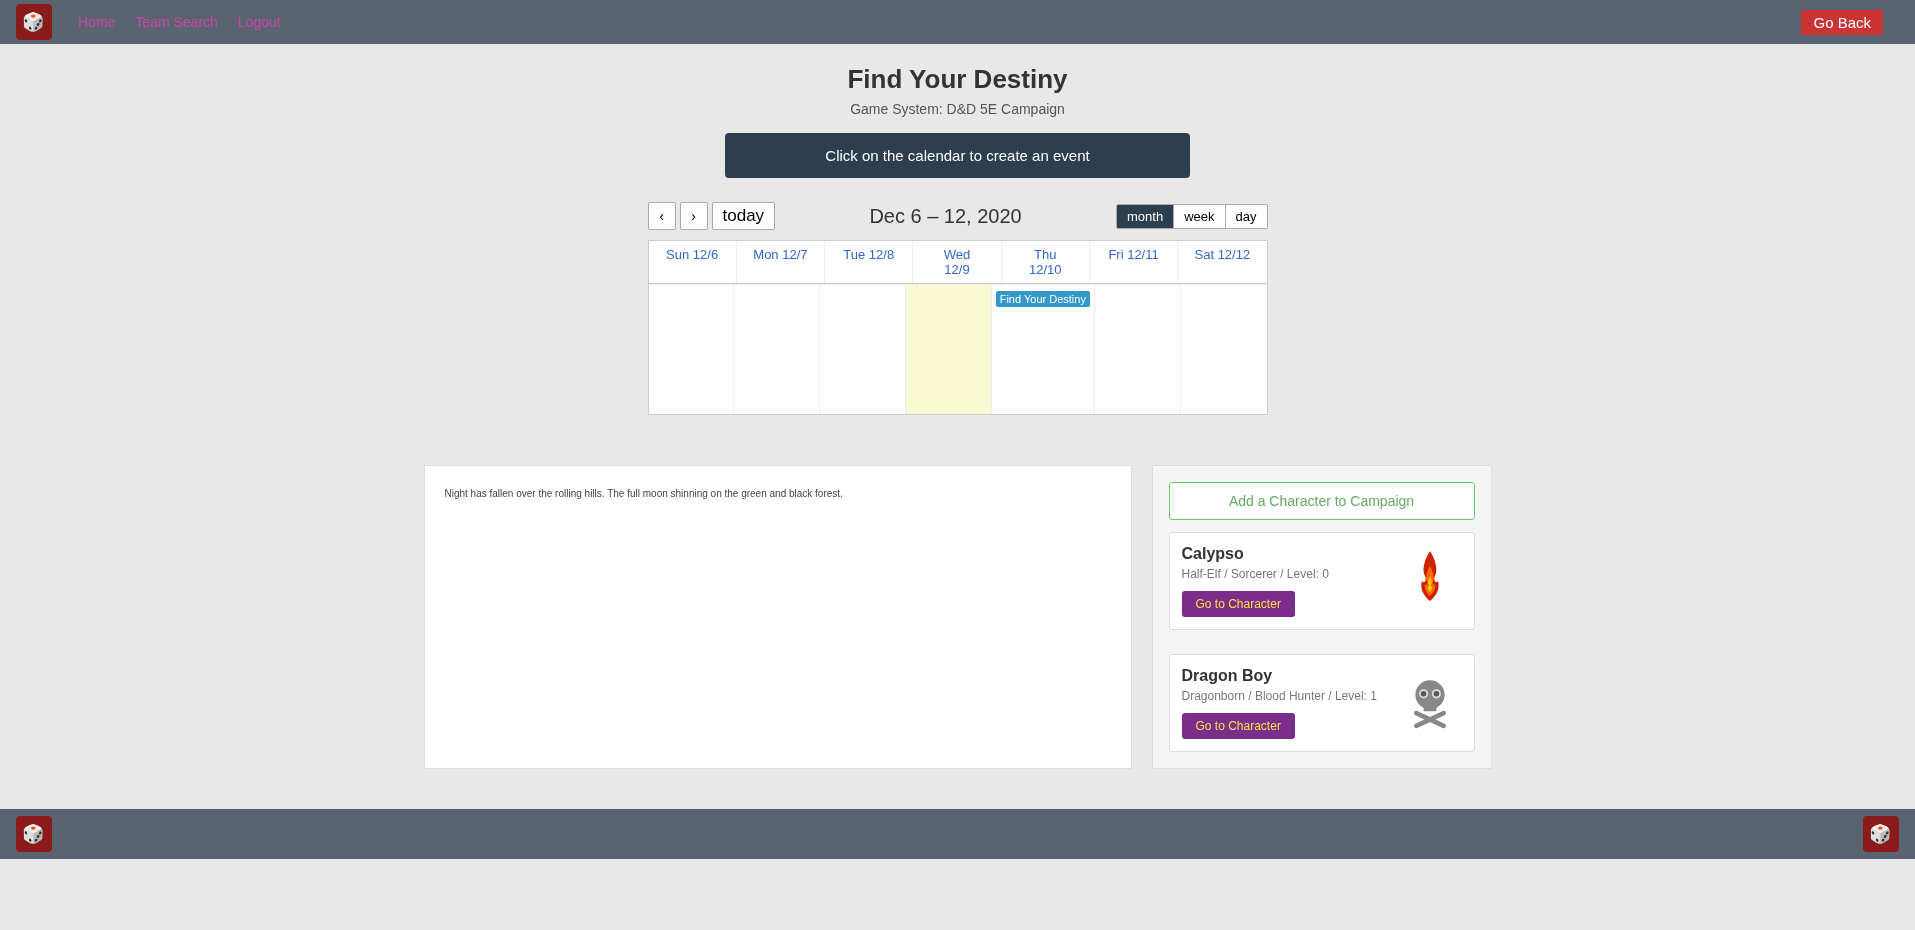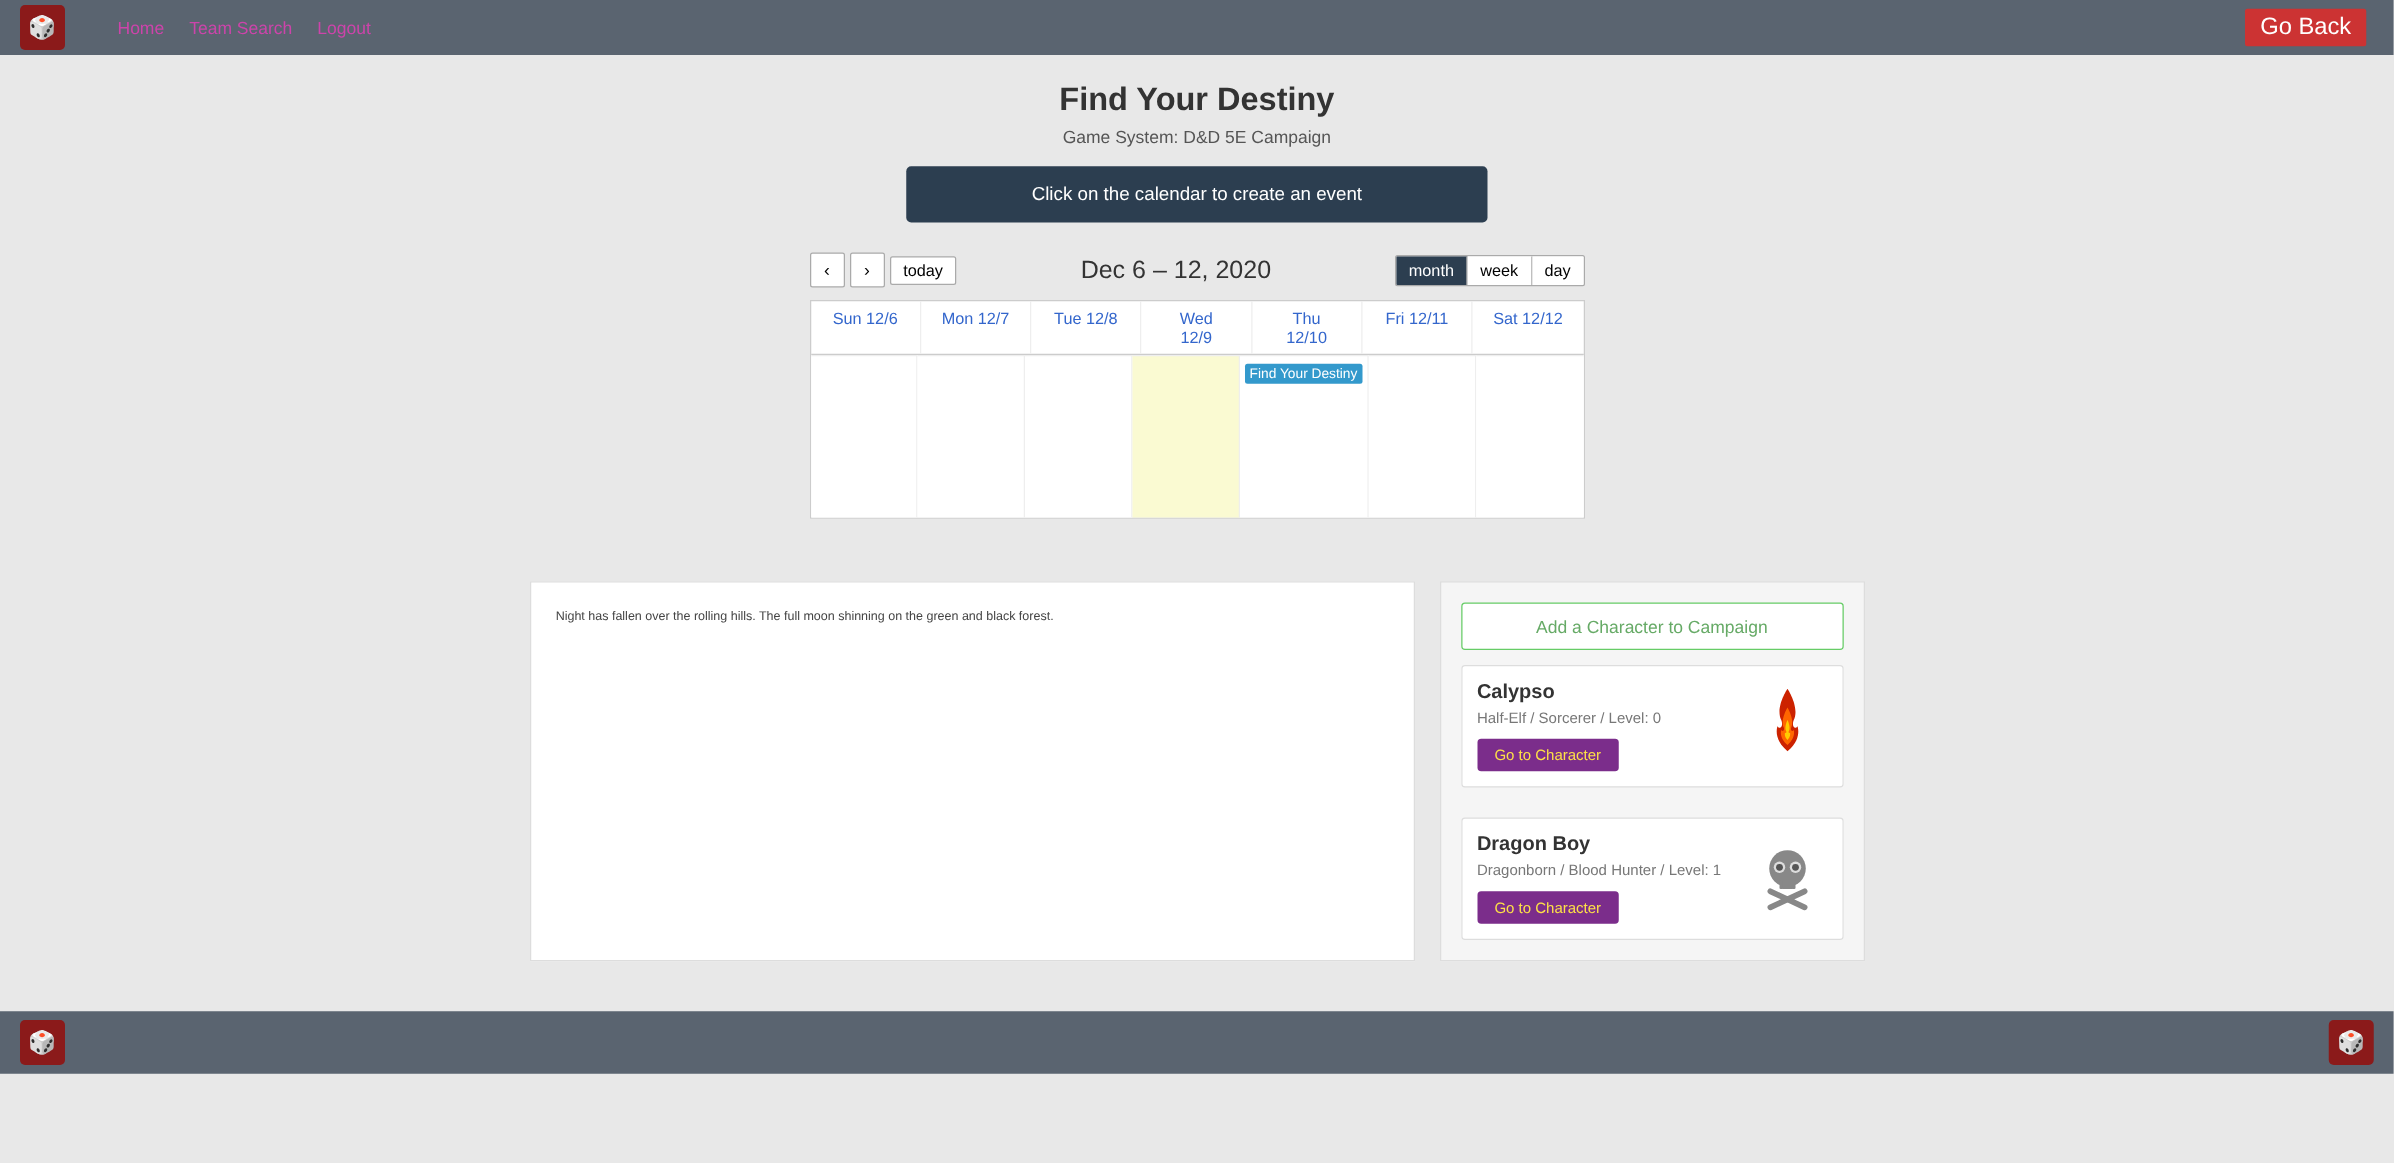--- a/index.html
+++ b/index.html
@@ -27,36 +27,35 @@
       display: flex;
       align-items: center;
       justify-content: center;
       font-size: 18px;
       color: white;
       margin-right: 6px;
     }
     .navbar-links {
       display: flex;
       gap: 20px;
-      margin-left: 16px;
     }
     .navbar-links a {
       color: #cc44aa;
       text-decoration: none;
       font-size: 14px;
       font-weight: 500;
     }
     .go-back-btn {
       position: absolute;
-      right: 22px;
+      right: 32px;
       background: #cc3333;
       color: white;
       border: none;
       padding: 4px 12px;
-      font-size: 19px;
+      font-size: 15px;
       cursor: pointer;
       border-radius: 2px;
     }
 
     
     .main-content {
       max-width: 1200px;
       margin: 0 auto;
       padding: 20px 16px;
     }
@@ -116,21 +115,21 @@
       display: flex;
       align-items: center;
       justify-content: center;
       border-radius: 2px;
     }
     .cal-today-btn {
       background: white;
       border: 1px solid #aaa;
       padding: 3px 10px;
       cursor: pointer;
-      font-size: 13px;
+      font-size: 17px;
       border-radius: 2px;
     }
     .cal-date-range {
       font-size: 20px;
       font-weight: 500;
       color: #333;
     }
     .cal-view-btns {
       display: flex;
       border: 1px solid #aaa;

